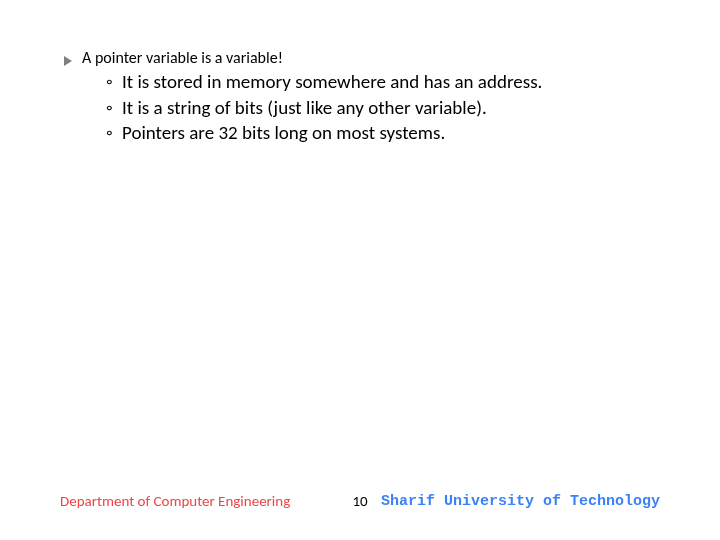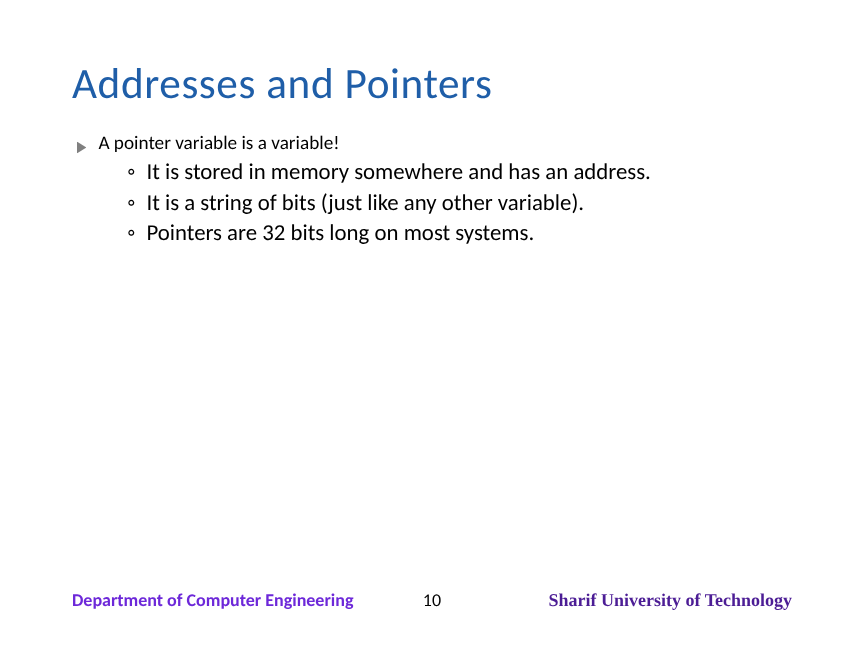--- a/index.html
+++ b/index.html
@@ -66,42 +66,40 @@
     left: 0;
     width: 100%;
     padding: 0 60px;
     display: flex;
     align-items: center;
     justify-content: space-between;
     font-size: 15px;
   }
   .footer-left {
     font-family: Calibri, 'Segoe UI', sans-serif;
-    color: #6d28d9;
-    font-weight: bold;
+    color: #ef4444;
   }
   .footer-center {
     font-family: Calibri, 'Segoe UI', sans-serif;
     color: #000000;
     position: absolute;
     left: 50%;
     transform: translateX(-50%);
     bottom: 0;
   }
   .footer-right {
-    font-family: Liberation Serif, serif;
+    font-family: Liberation Mono, monospace;
     font-weight: bold;
-    color: #4c1d95;
+    color: #3b82f6;
   }
 </style>
 </head>
 <body>
 
 <div class="slide">
-  <h1 class="title">Addresses and Pointers</h1>
 
   <div class="main-bullet">A pointer variable is a variable!</div>
 
   <div class="sub-list">
     <div class="sub-bullet">It is stored in memory somewhere and has an address.</div>
     <div class="sub-bullet">It is a string of bits (just like any other variable).</div>
     <div class="sub-bullet">Pointers are 32 bits long on most systems.</div>
   </div>
 
   <div class="footer">

